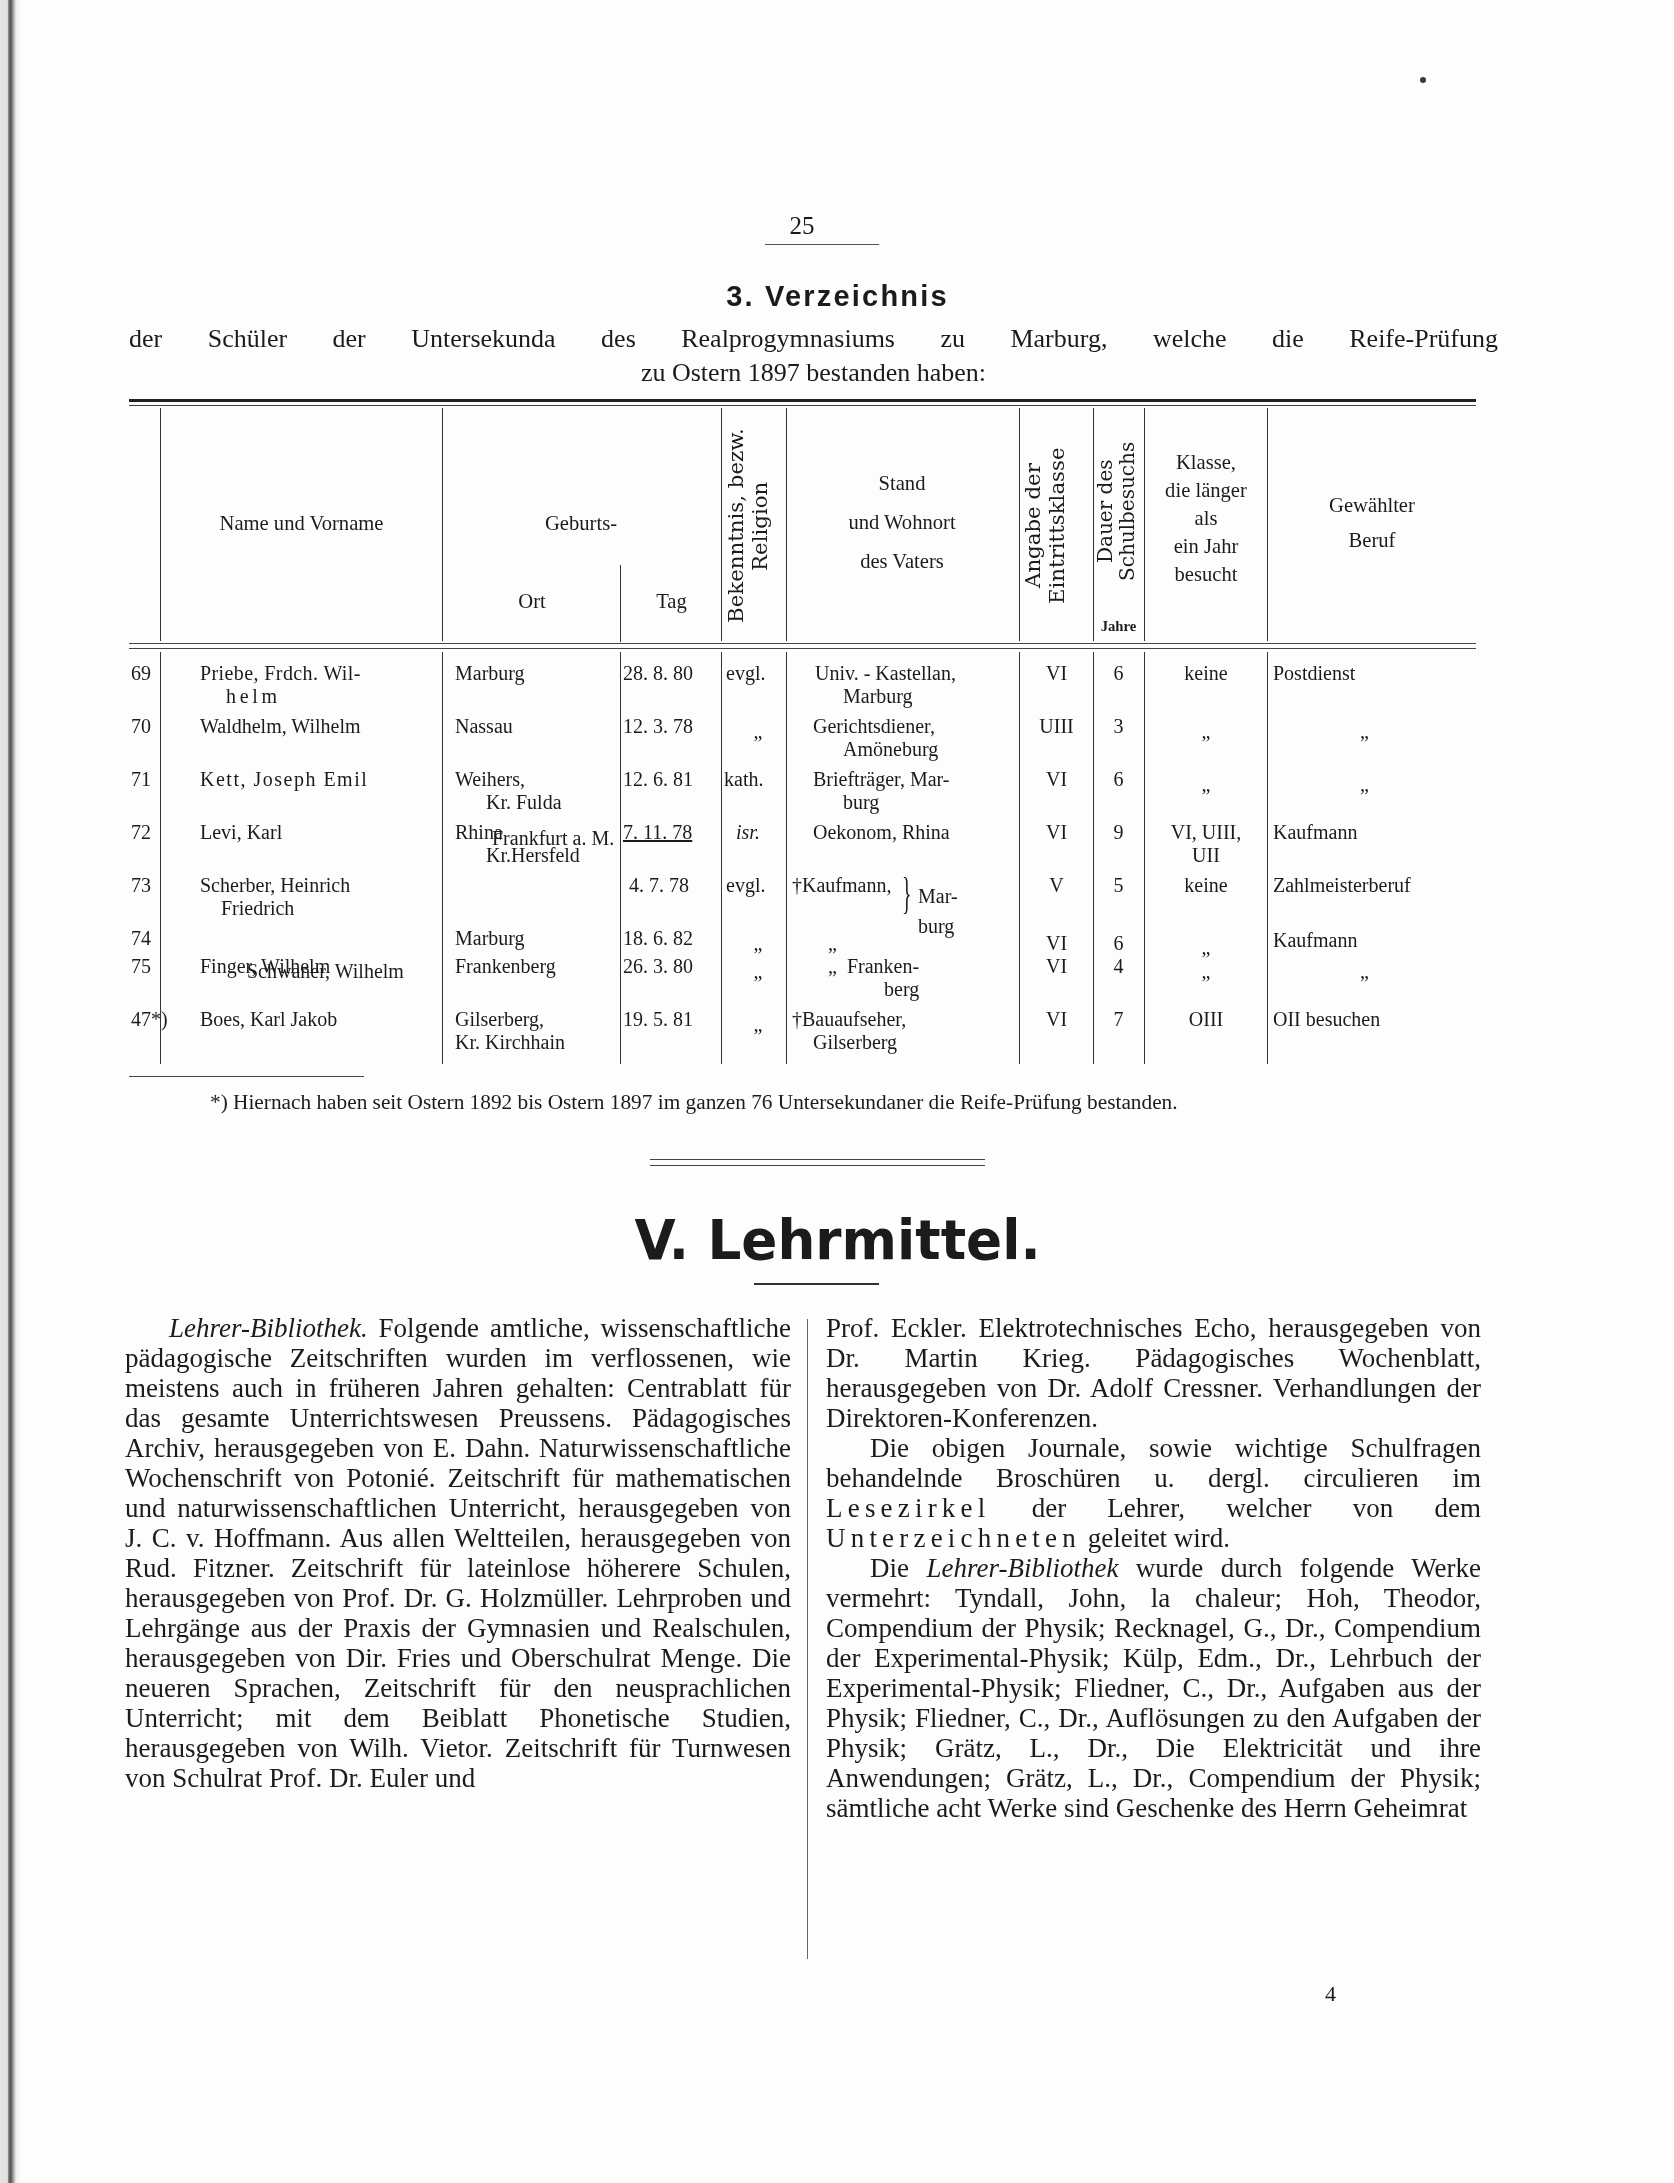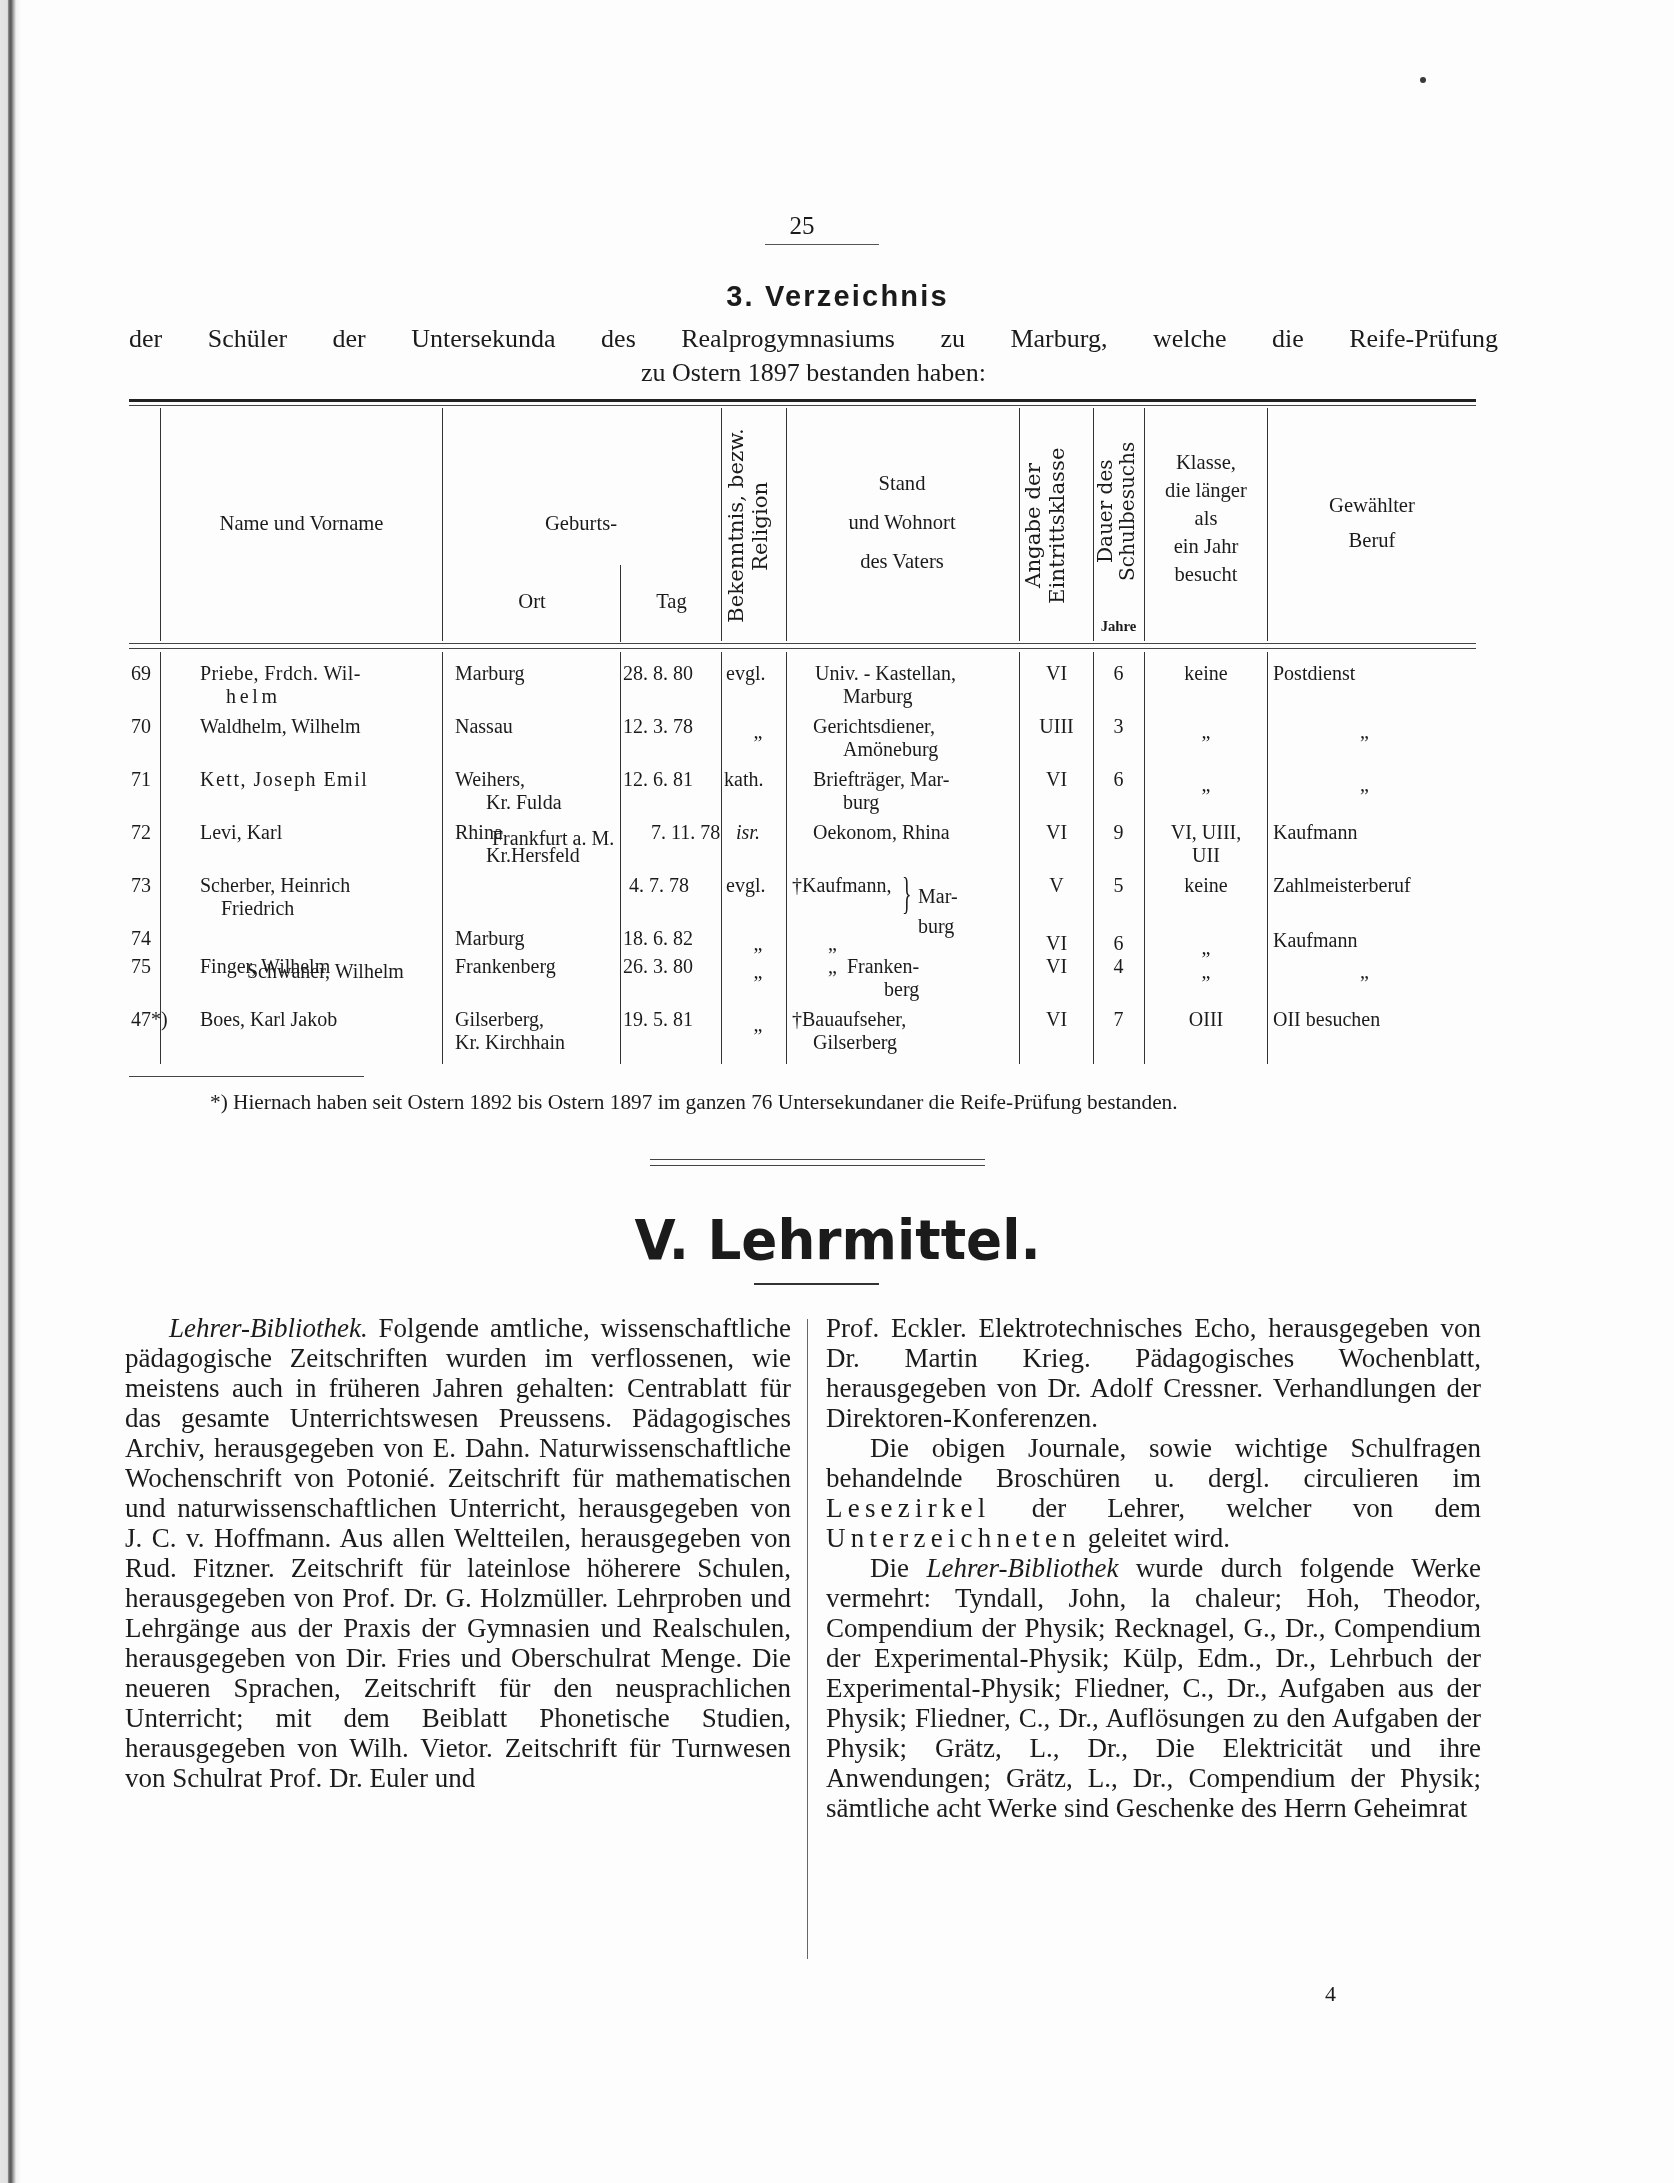--- a/index.html
+++ b/index.html
@@ -153,21 +153,21 @@
     <div class="cell center" style="left:1094px;width:49px;top:768px;">6</div>
     <div class="cell center" style="left:1146px;width:120px;top:773px;">„</div>
     <div class="cell" style="left:1360px;top:773px;">„</div>
   </div>
 
   <div>
     <div class="cell" style="left:131px;top:821px;">72</div>
     <div class="cell" style="left:200px;top:821px;">Levi, Karl</div>
     <div class="cell" style="left:455px;top:821px;">Rhina</div>
     <div class="cell" style="left:486px;top:844px;">Kr.Hersfeld</div>
-    <div class="cell" style="left:651px;top:821px;">7. 11. 78</div>
+    <div class="cell" style="left:623px;top:821px;text-decoration:underline;">7. 11. 78</div>
     <div class="cell" style="left:736px;top:821px;font-style:italic;">isr.</div>
     <div class="cell" style="left:813px;top:821px;">Oekonom, Rhina</div>
     <div class="cell center" style="left:1021px;width:71px;top:821px;">VI</div>
     <div class="cell center" style="left:1094px;width:49px;top:821px;">9</div>
     <div class="cell center" style="left:1146px;width:120px;top:821px;">VI, UIII,</div>
     <div class="cell center" style="left:1146px;width:120px;top:844px;">UII</div>
     <div class="cell" style="left:1273px;top:821px;">Kaufmann</div>
   </div>
 
   <div>

